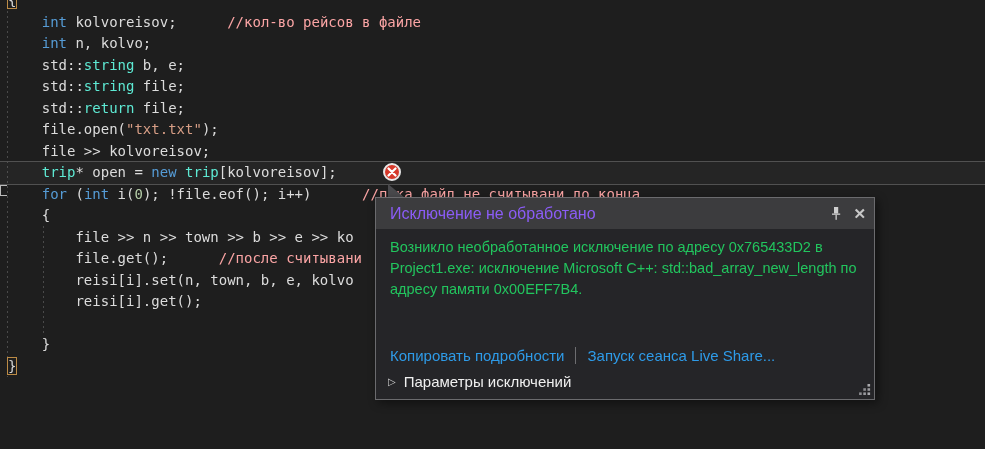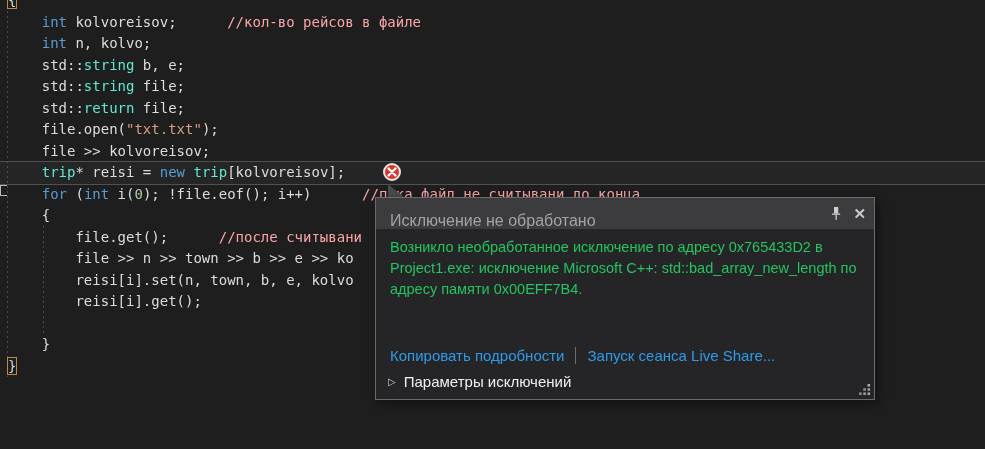--- a/index.html
+++ b/index.html
@@ -27,21 +27,21 @@
   #error-icon{position:absolute;left:383px;top:163px;width:18px;height:18px;z-index:4;
       border-radius:50%;background:#d6392b;border:2px solid #e8e8e8;box-sizing:border-box;}
   #error-icon svg{position:absolute;left:2px;top:2px;}
   
   #callout-tail{position:absolute;left:388px;top:184px;width:0;height:0;z-index:5;
       border-bottom:14px solid #4a4a4d;border-right:17px solid transparent;}
   #popup{position:absolute;left:375px;top:197px;width:500px;height:203px;z-index:6;
       background:#252528;border:1px solid #6b6b6e;box-sizing:border-box;
       font-family:"Liberation Sans",sans-serif;box-shadow:3px 3px 9px rgba(0,0,0,0.45);}
   #popup-titlebar{position:absolute;left:0;top:0;right:0;height:31px;background:#3c3c3e;}
-  #popup-title{position:absolute;left:14px;top:0;line-height:31px;font-size:16px;color:#a3a3a3;margin-top:7px;}
+  #popup-title{position:absolute;left:14px;top:0;line-height:31px;font-size:16px;color:#8b5cf6;}
   #popup-controls{position:absolute;right:8px;top:0;height:31px;display:flex;align-items:center;gap:9px;}
   #pin-button{width:16px;height:18px;display:flex;align-items:center;justify-content:center;cursor:pointer;}
   #close-button{font-size:15px;font-weight:bold;color:#c8c8c8;cursor:pointer;line-height:18px;}
   #popup-message{position:absolute;left:14px;top:39px;width:478px;font-size:14.5px;
       line-height:21px;color:#22c55e;}
   .msg-line{white-space:nowrap;}
   #popup-links{position:absolute;left:14px;top:149px;display:flex;align-items:center;font-size:15px;}
   .popup-link{color:#2e9be8;cursor:pointer;white-space:nowrap;}
   #link-separator{width:1px;height:17px;background:#6d6d70;margin:0 11px;}
   #popup-expander{position:absolute;left:12px;top:175px;display:flex;align-items:center;
@@ -61,25 +61,25 @@
 
   <div id="code">
       <div class="code-line"><span class="tok-b">{</span></div>
       <div class="code-line"><span class="tok-d">    </span><span class="tok-k">int</span><span class="tok-d"> kolvoreisov;      </span><span class="tok-c">//кол-во рейсов в файле</span></div>
       <div class="code-line"><span class="tok-d">    </span><span class="tok-k">int</span><span class="tok-d"> n, kolvo;</span></div>
       <div class="code-line"><span class="tok-d">    std::</span><span class="tok-t">string</span><span class="tok-d"> b, e;</span></div>
       <div class="code-line"><span class="tok-d">    std::</span><span class="tok-t">string</span><span class="tok-d"> file;</span></div>
       <div class="code-line"><span class="tok-d">    std::</span><span class="tok-t">return</span><span class="tok-d"> file;</span></div>
       <div class="code-line"><span class="tok-d">    file.open(</span><span class="tok-s">"txt.txt"</span><span class="tok-d">);</span></div>
       <div class="code-line"><span class="tok-d">    file &gt;&gt; kolvoreisov;</span></div>
-      <div class="code-line"><span class="tok-d">    </span><span class="tok-t">trip</span><span class="tok-d">* reisi = </span><span class="tok-k">new</span><span class="tok-d"> </span><span class="tok-t">trip</span><span class="tok-d">[kolvoreisov];</span></div>
+      <div class="code-line"><span class="tok-d">    </span><span class="tok-t">trip</span><span class="tok-d">* open = </span><span class="tok-k">new</span><span class="tok-d"> </span><span class="tok-t">trip</span><span class="tok-d">[kolvoreisov];</span></div>
       <div class="code-line"><span class="tok-d">    </span><span class="tok-k">for</span><span class="tok-d"> (</span><span class="tok-k">int</span><span class="tok-d"> i(</span><span class="tok-n">0</span><span class="tok-d">); !file.eof(); i++)      </span><span class="tok-c">//пока файл не считывани до конца</span></div>
       <div class="code-line"><span class="tok-d">    {</span></div>
+      <div class="code-line"><span class="tok-d">        file &gt;&gt; n &gt;&gt; town &gt;&gt; b &gt;&gt; e &gt;&gt; ko</span></div>
       <div class="code-line"><span class="tok-d">        file.get();      </span><span class="tok-c">//после считывани</span></div>
-      <div class="code-line"><span class="tok-d">        file &gt;&gt; n &gt;&gt; town &gt;&gt; b &gt;&gt; e &gt;&gt; ko</span></div>
       <div class="code-line"><span class="tok-d">        reisi[i].set(n, town, b, e, kolvo</span></div>
       <div class="code-line"><span class="tok-d">        reisi[i].get();</span></div>
       <div class="code-line"><span class="tok-d"></span></div>
       <div class="code-line"><span class="tok-d">    }</span></div>
       <div class="code-line"><span class="tok-b">}</span></div>
     </div>
 
   <div id="error-icon">
     <svg width="10" height="10" viewBox="0 0 10 10">
       <path d="M1.5 1.5 L8.5 8.5 M8.5 1.5 L1.5 8.5" stroke="#ffffff" stroke-width="2.2" stroke-linecap="round"></path>

